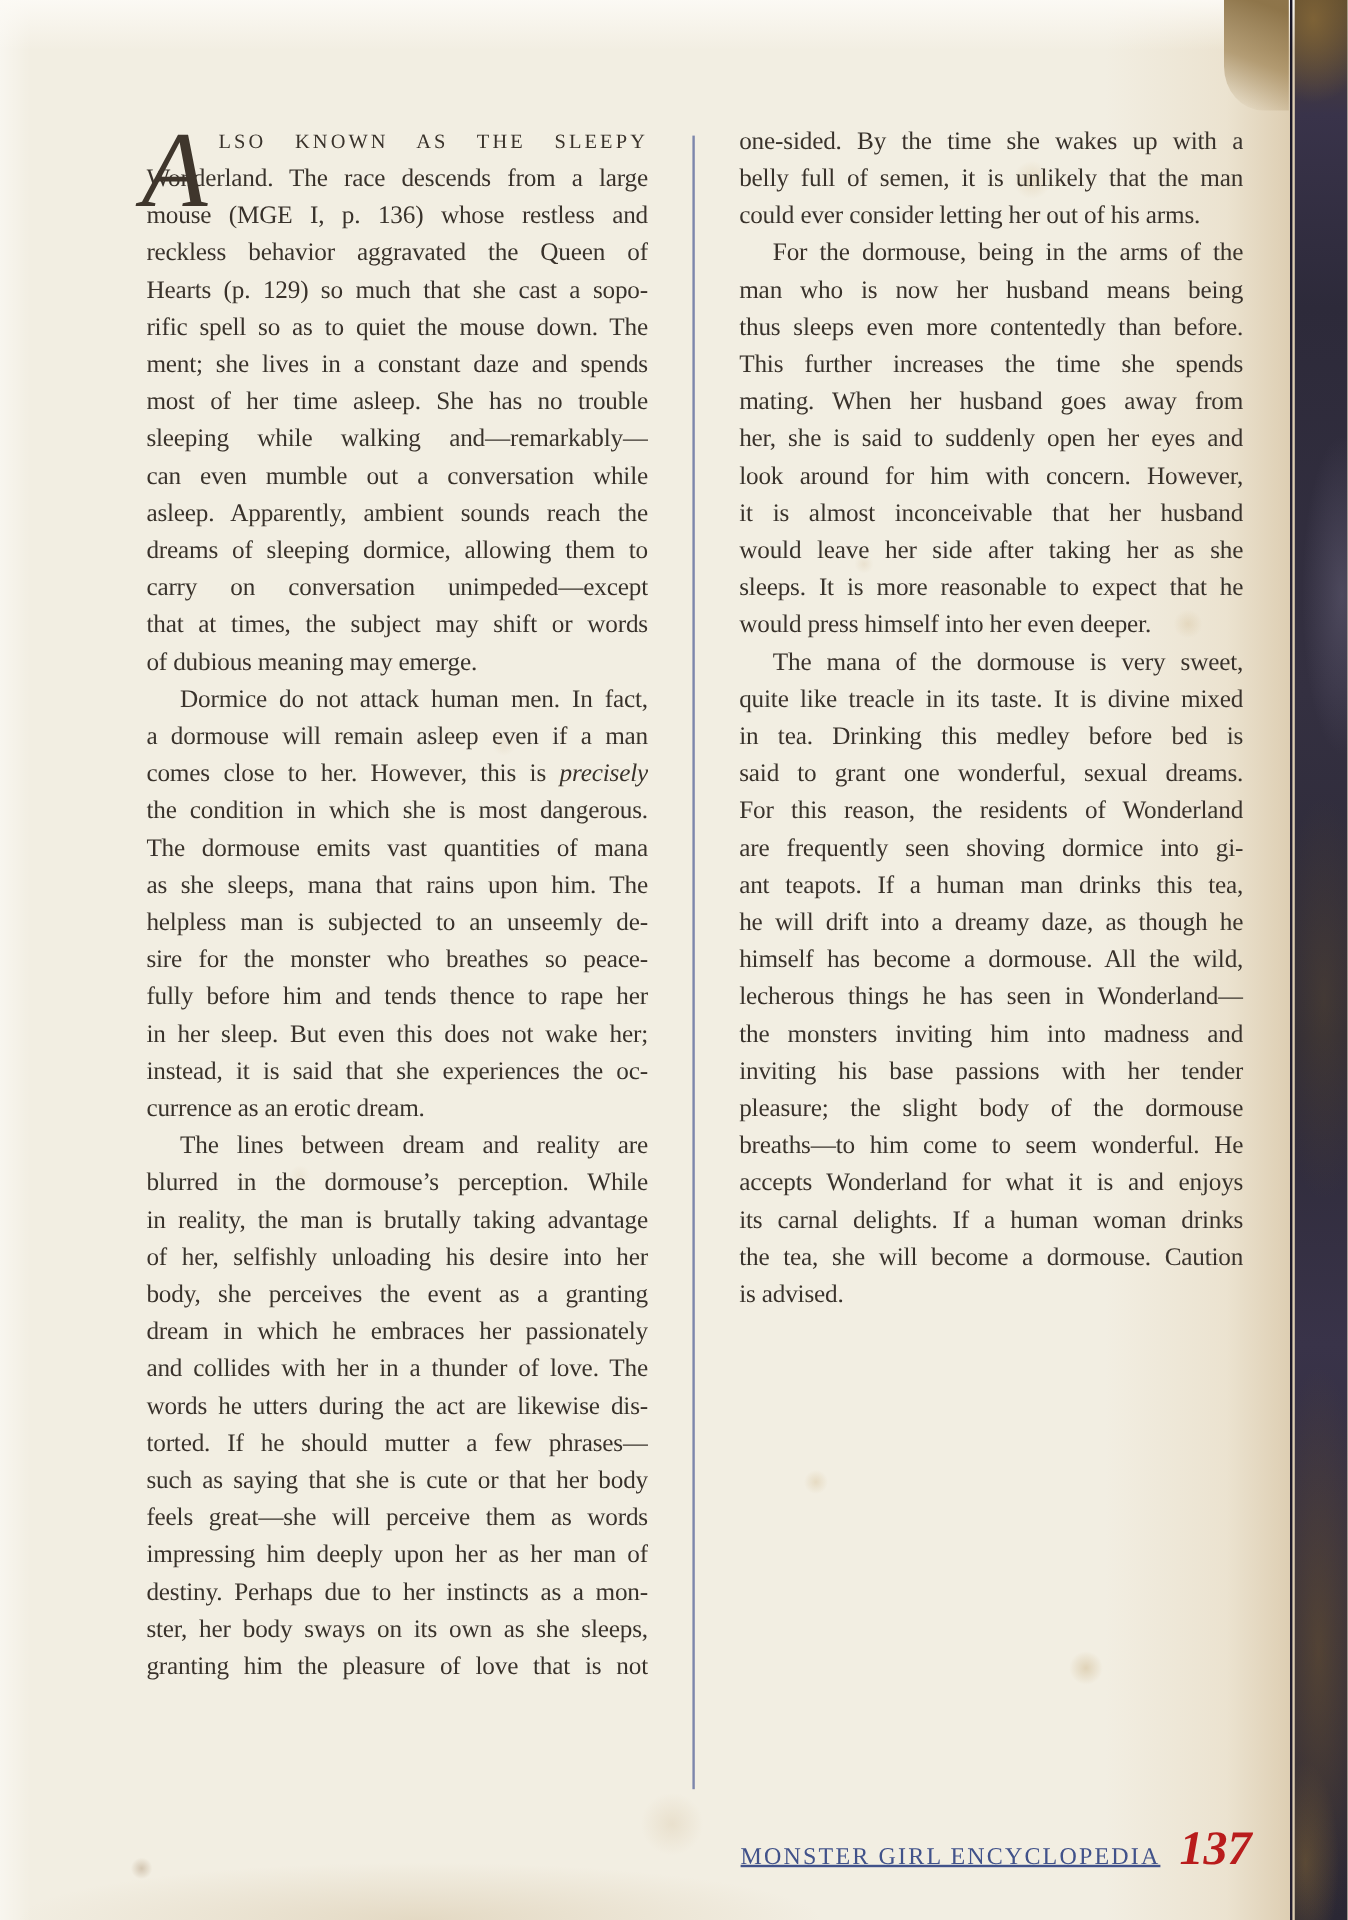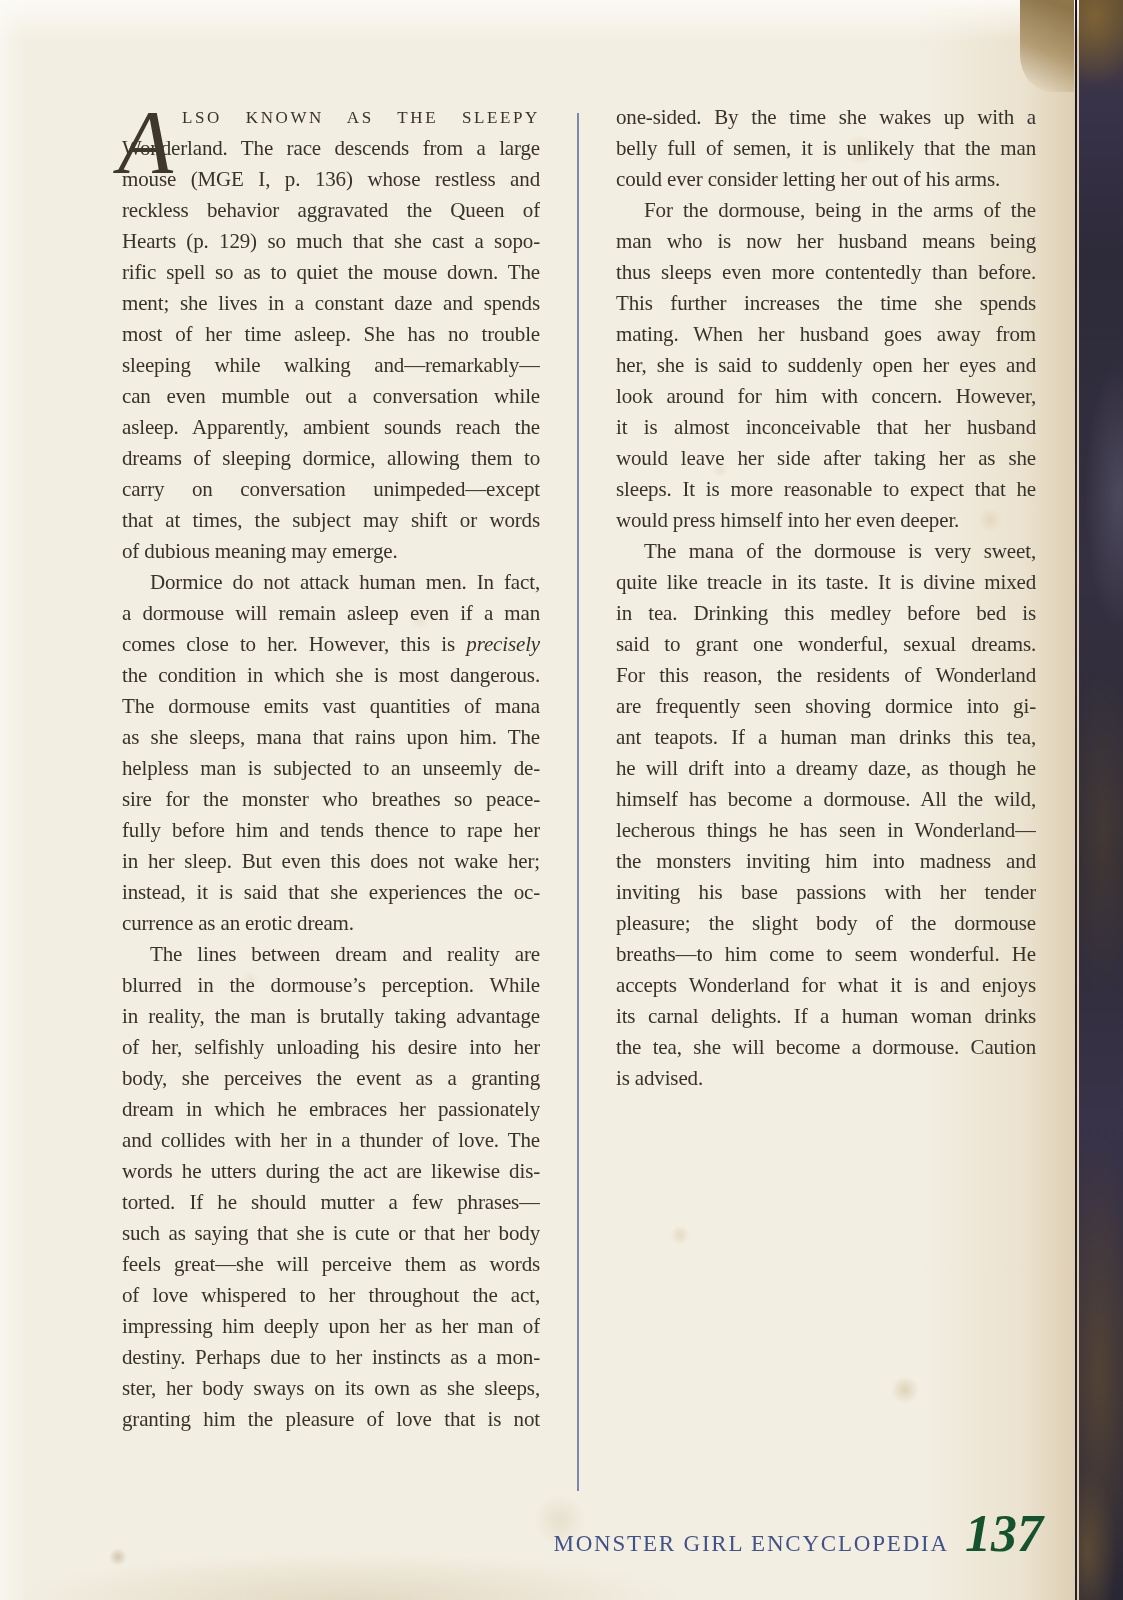--- a/index.html
+++ b/index.html
@@ -74,24 +74,24 @@
     position:absolute;left:-4px;top:-4px;
     font-size:90px;line-height:1;font-style:italic;
     color:#3f362c;
   }
   
   .footer{
     position:absolute;right:80px;bottom:40px;
     display:flex;align-items:baseline;gap:16px;
   }
   .footer-title{
-    font-size:23px;letter-spacing:1.8px;color:#41528a;font-weight:400;
+    font-size:20px;letter-spacing:1.8px;color:#41528a;font-weight:400;text-decoration:underline;
   }
   .footer-page{
-    font-size:52px;font-style:italic;font-weight:700;color:#14532d;line-height:1;
+    font-size:40px;font-style:italic;font-weight:700;color:#b91c1c;line-height:1;
   }
 </style>
 </head>
 <body>
 
 <div class="paper"></div>
 <div class="corner-tan"></div>
 <div class="binding-rule"></div>
 <div class="binding"></div>
 
@@ -135,21 +135,20 @@
       <div class="tline">blurred in the dormouse’s perception. While</div>
       <div class="tline">in reality, the man is brutally taking advantage</div>
       <div class="tline">of her, selfishly unloading his desire into her</div>
       <div class="tline">body, she perceives the event as a granting</div>
       <div class="tline">dream in which he embraces her passionately</div>
       <div class="tline">and collides with her in a thunder of love. The</div>
       <div class="tline">words he utters during the act are likewise dis-</div>
       <div class="tline">torted. If he should mutter a few phrases—</div>
       <div class="tline">such as saying that she is cute or that her body</div>
       <div class="tline">feels great—she will perceive them as words</div>
-      <div class="tline">of love whispered to her throughout the act,</div>
       <div class="tline">impressing him deeply upon her as her man of</div>
       <div class="tline">destiny. Perhaps due to her instincts as a mon-</div>
       <div class="tline">ster, her body sways on its own as she sleeps,</div>
       <div class="tline">granting him the pleasure of love that is not</div>
     </div>
   </div>
 <div class="column" id="col-right">
     <div class="para">
       <div class="tline">one-sided. By the time she wakes up with a</div>
       <div class="tline">belly full of semen, it is unlikely that the man</div>

